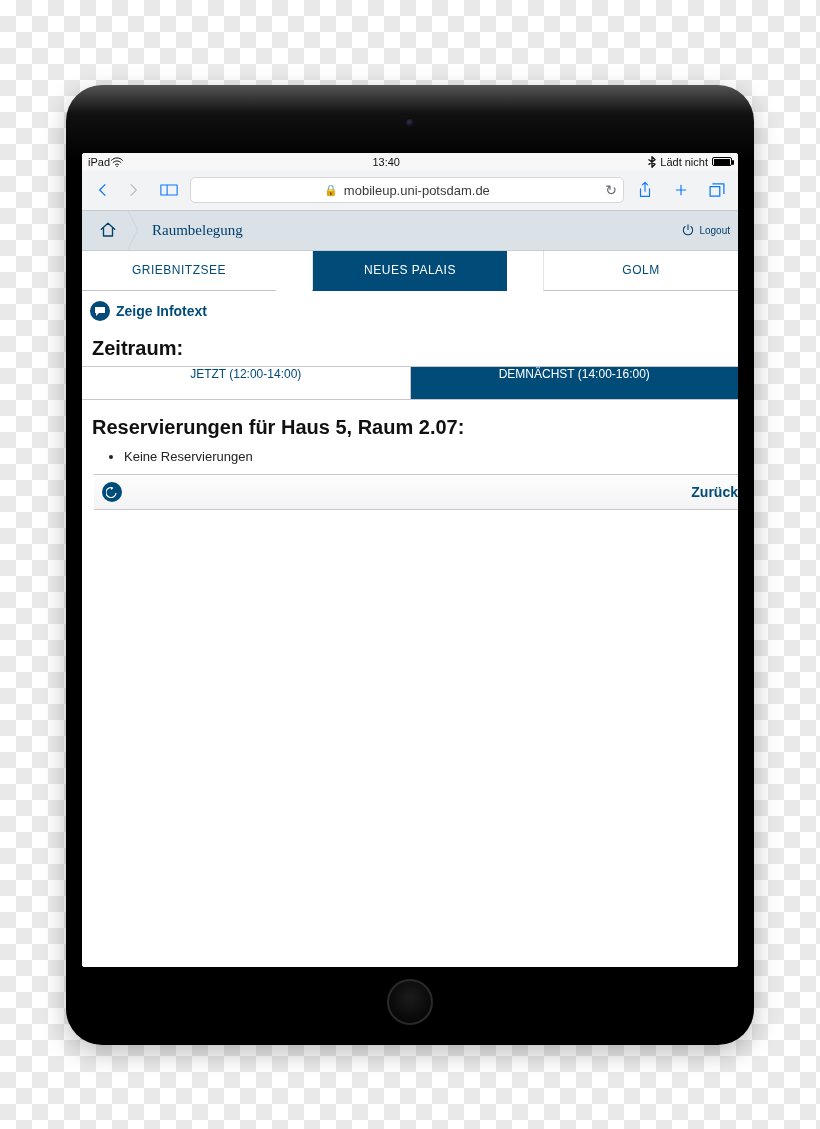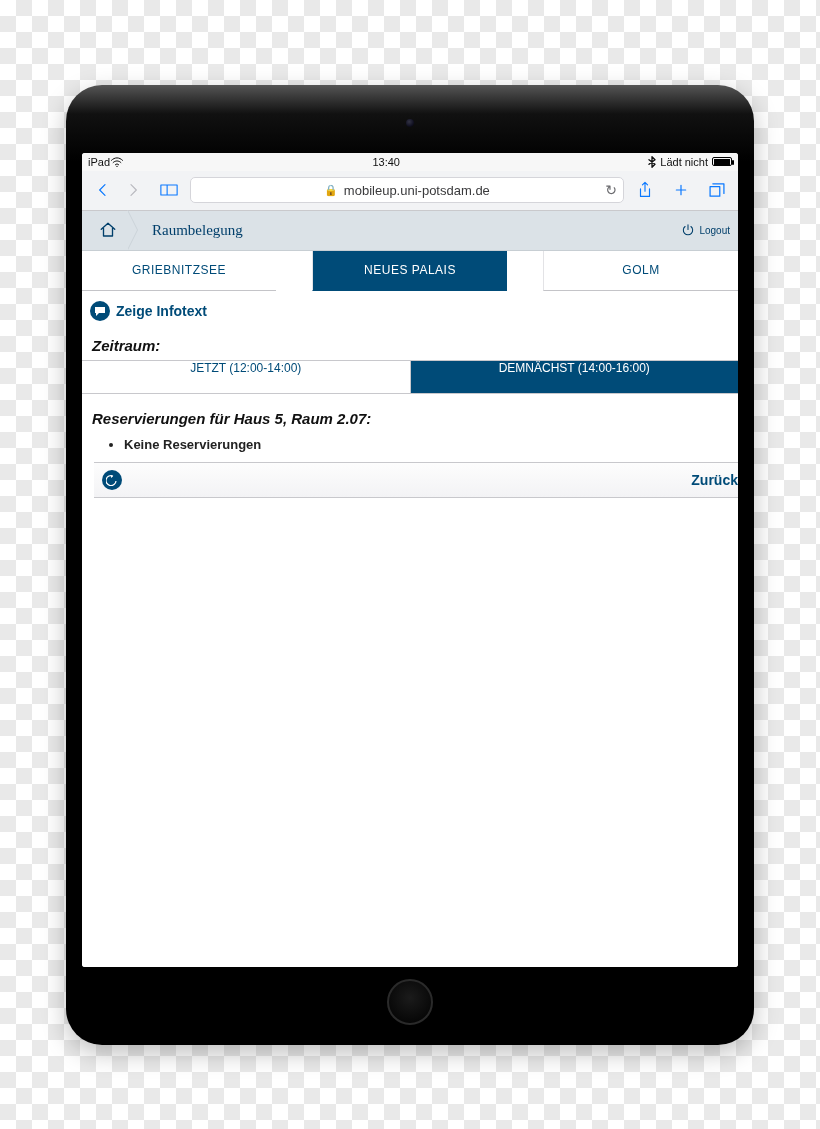--- a/index.html
+++ b/index.html
@@ -121,30 +121,30 @@
   .content { background:#fff; padding: 8px 8px 0 8px; font-size: 14px; color:#111; }
   .infotext {
     display:flex; align-items:center; gap:6px; color:#004b78; font-weight:600;
     padding: 2px 0 8px 0;
   }
   .infotext .bubble {
     width:20px; height:20px; border-radius:50%; background:#004b78; color:#fff;
     display:flex; align-items:center; justify-content:center; font-size:12px;
   }
 
-  .section-h { font-weight:700; font-size:15px; margin: 8px 0 6px 2px; font-style: italic; }
+  .section-h { font-weight:700; font-size:20px; margin: 8px 0 6px 2px; }
 
   .timerow { display:flex; height: 34px; border: 1px solid #c8c8cc; border-left:none; border-right:none; }
   .timecell {
     flex:1; display:flex; align-items:flex-start; justify-content:center; font-size:12px; color:#004b78; background:#fff;
   }
   .timecell.active { background:#004b78; color:#fff; }
   .timecell + .timecell { border-left: 1px solid #c8c8cc; }
 
-  .reslist { padding: 4px 0 10px 28px; font-weight: bold; }
+  .reslist { padding: 4px 0 10px 28px; }
   .reslist li { font-size: 13px; color:#222; list-style: disc; margin-left: 6px; }
 
   .backrow {
     height: 36px; border-top:1px solid #c8c8cc; border-bottom:1px solid #c8c8cc;
     background: linear-gradient(#fdfdfd,#f3f3f5);
     display:flex; align-items:center; justify-content:flex-end; position:relative;
     color:#004b78; font-weight:600; font-size:14px;margin-left:12px;
   }
   .backrow .backicon {
     position:absolute; left:8px; top:50%; transform:translateY(-50%);

